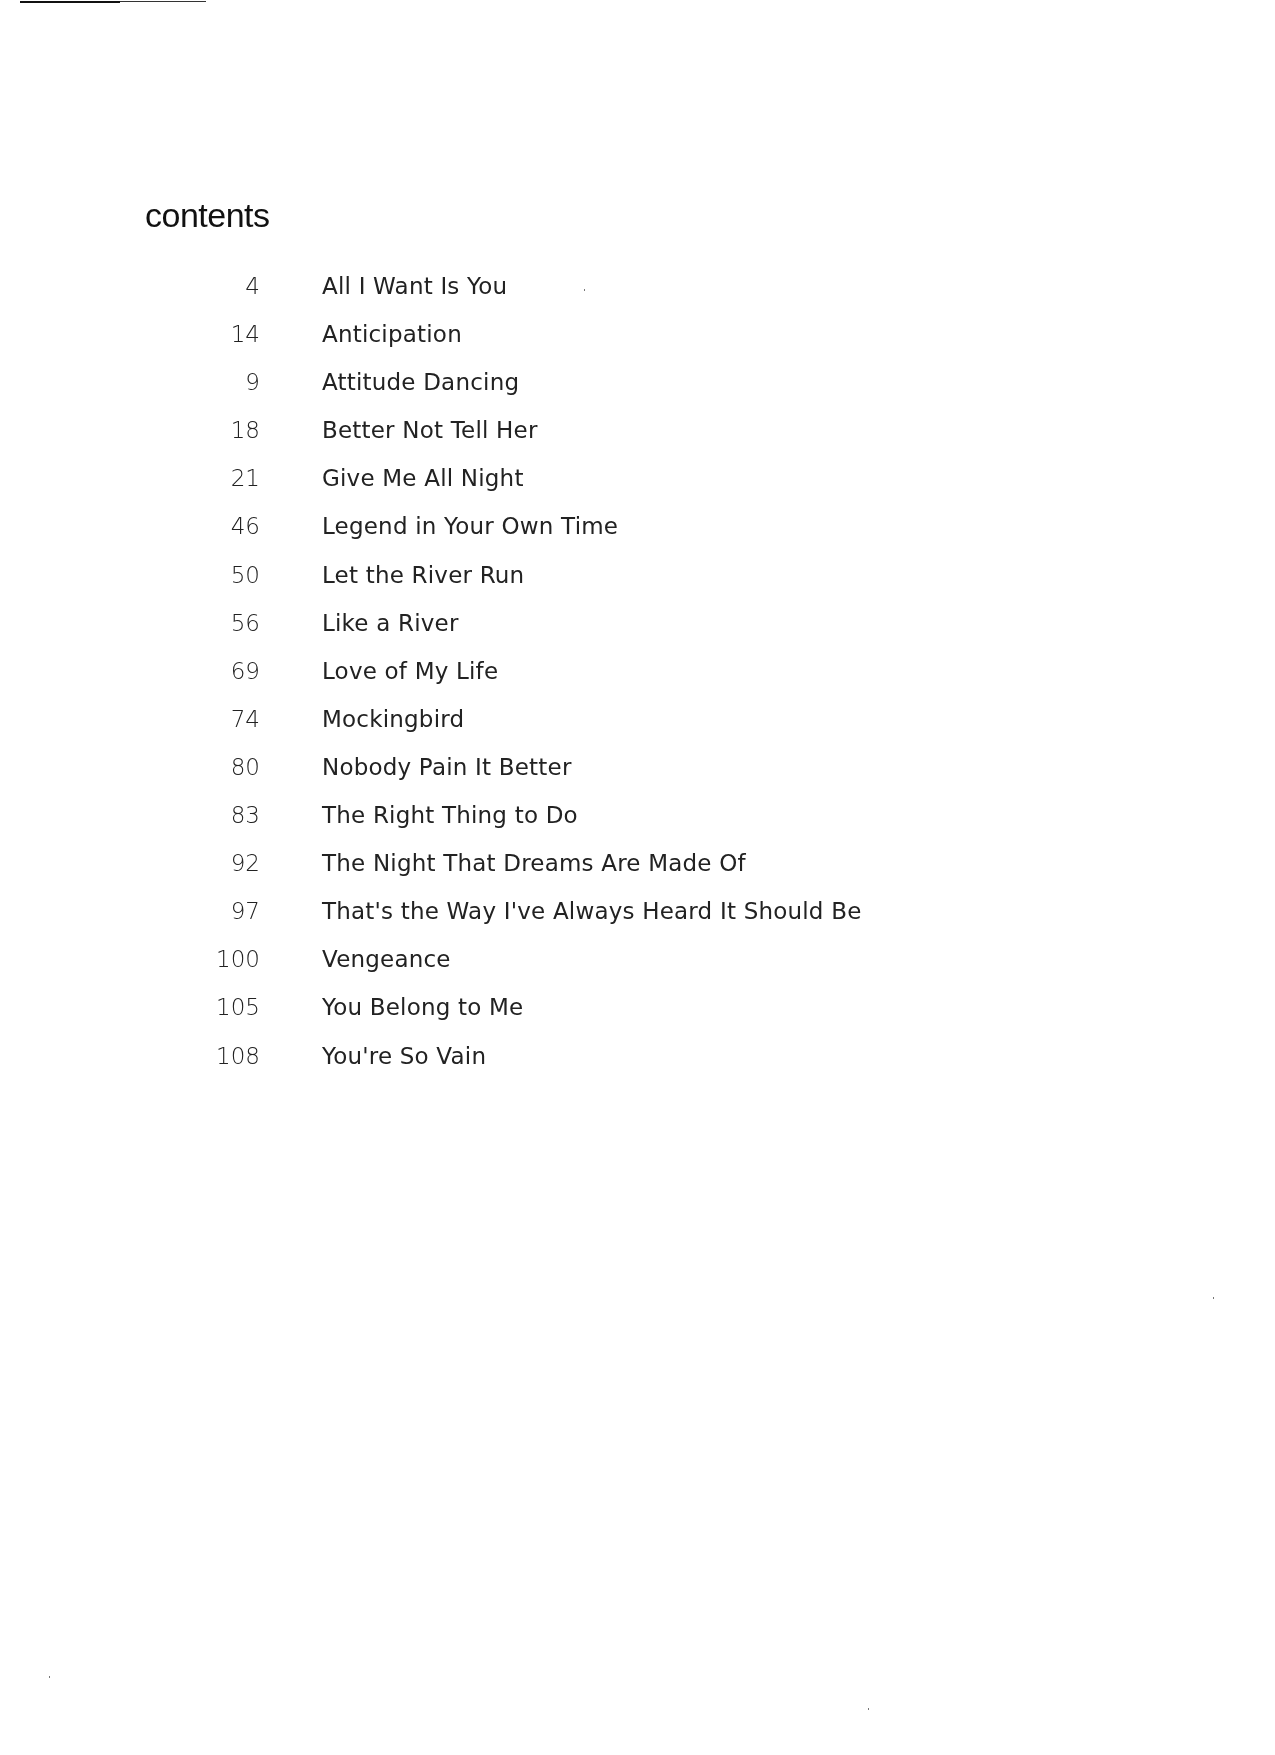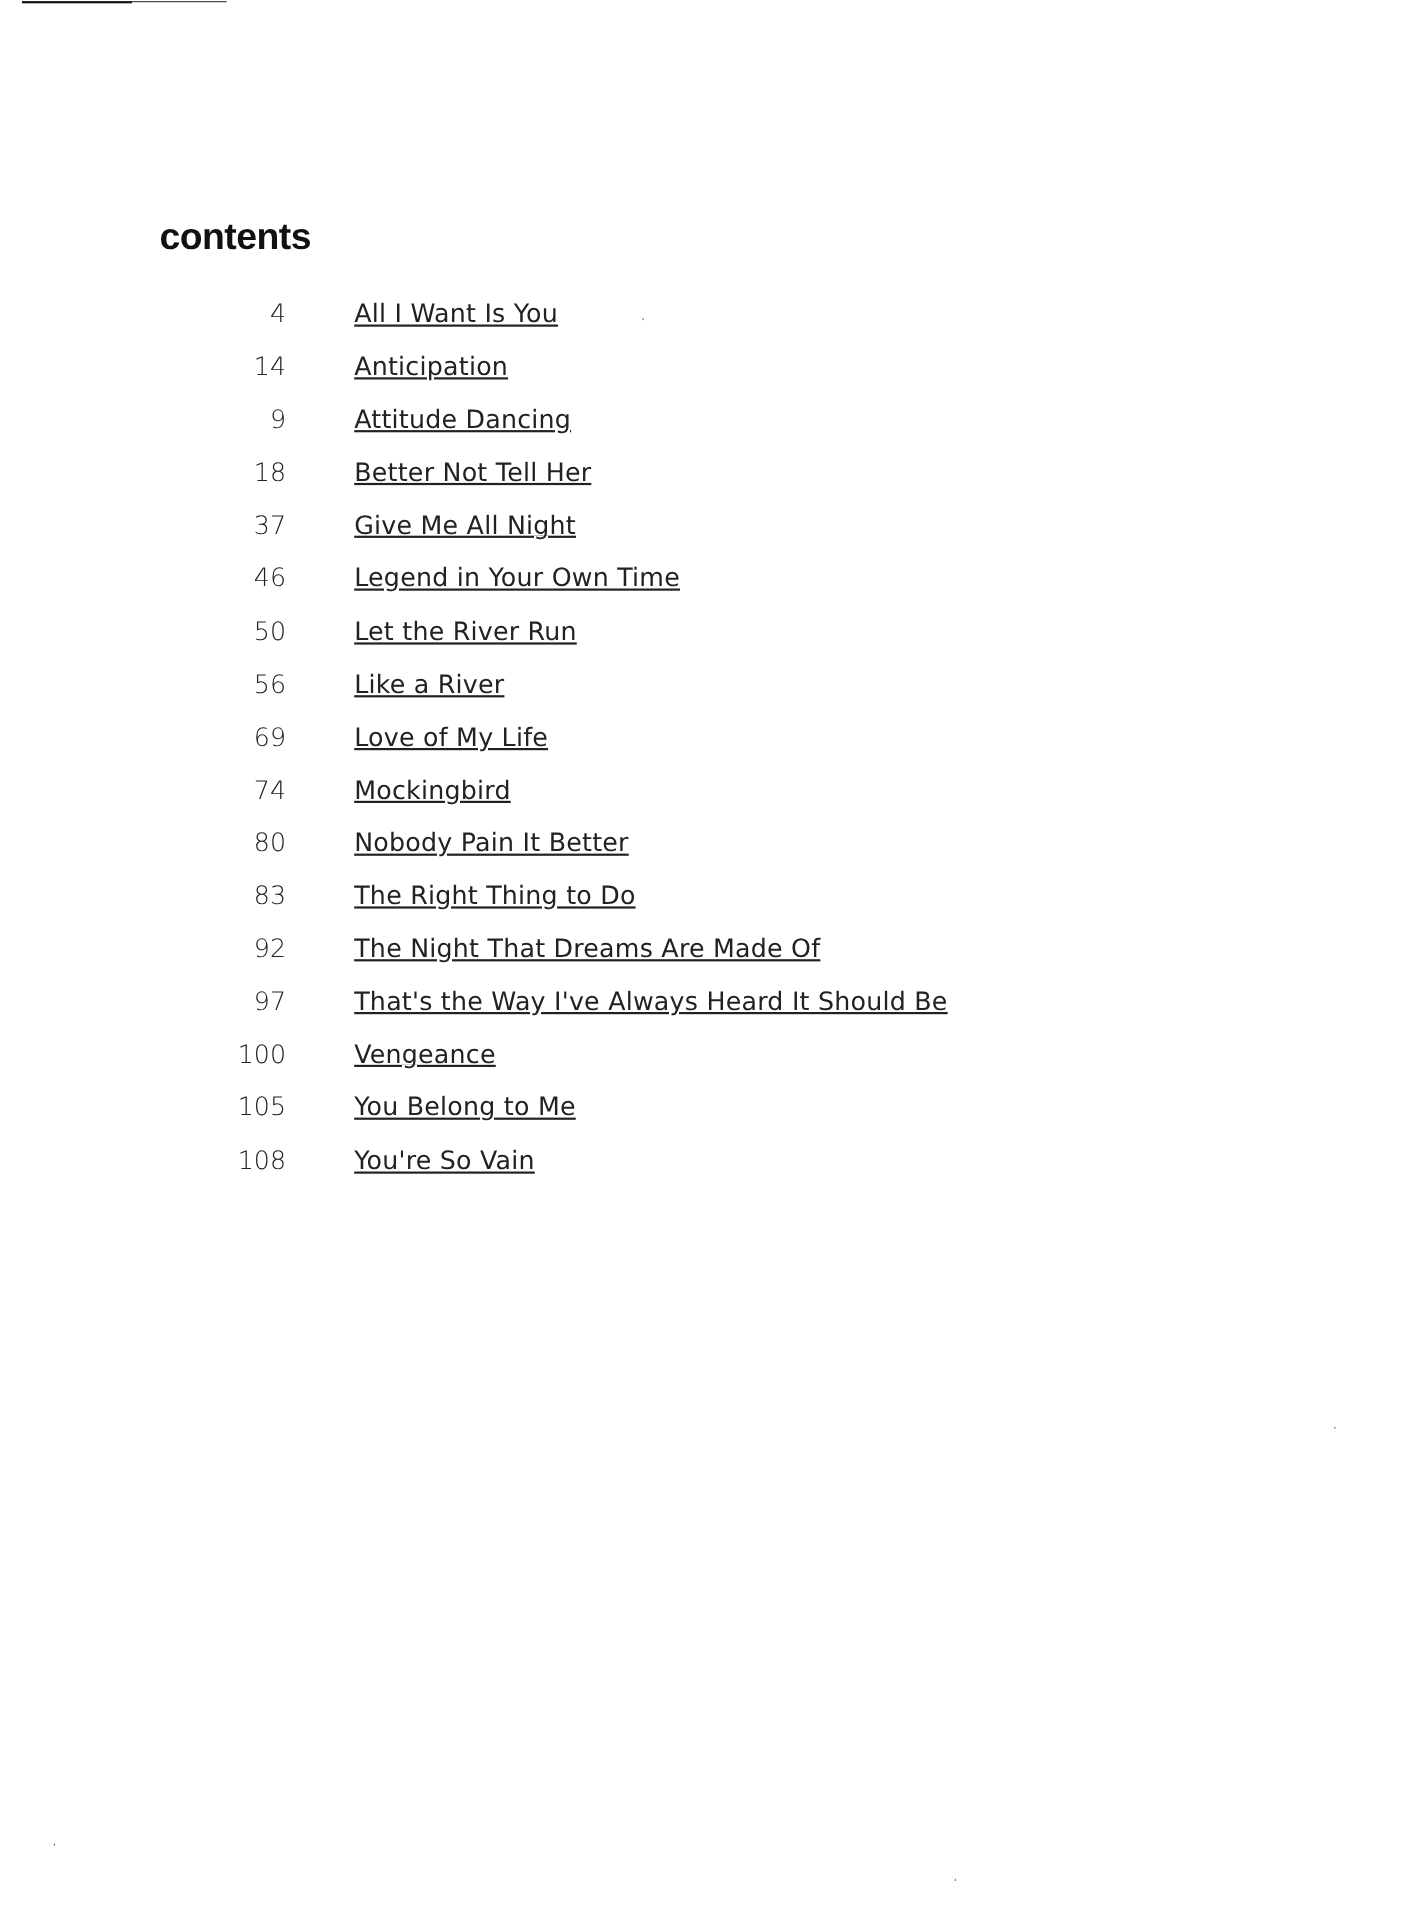--- a/index.html
+++ b/index.html
@@ -29,21 +29,21 @@
       left: 120px;
       width: 86px;
       height: 1px;
       background: #333;
     }
     .contents-heading {
       position: absolute;
       left: 145px;
       top: 196px;
       font-family: "Liberation Sans", sans-serif;
-      font-weight: bold;
+      font-weight: normal;
       font-size: 34px;
       letter-spacing: -0.5px;
       color: #111;
       margin: 0;
     }
     .toc-list {
       position: absolute;
       left: 0;
       top: 268px;
       margin: 0;
@@ -68,21 +68,20 @@
     }
     .toc-title {
       position: absolute;
       left: 322px;
       top: 0;
       font-size: 23px;
       line-height: 36px;
       color: #222;
       white-space: nowrap;
       letter-spacing: 0.2px;
-      text-decoration: underline;
     }
     .speck {
       position: absolute;
       background: #777;
       width: 1px;
       height: 2px;
     }
   </style>
 </head>
 <body>
@@ -103,21 +102,21 @@
   </li>
   <li class="toc-row">
     <span class="toc-page">9</span>
     <span class="toc-title">Attitude Dancing</span>
   </li>
   <li class="toc-row">
     <span class="toc-page">18</span>
     <span class="toc-title">Better Not Tell Her</span>
   </li>
   <li class="toc-row">
-    <span class="toc-page">37</span>
+    <span class="toc-page">21</span>
     <span class="toc-title">Give Me All Night</span>
   </li>
   <li class="toc-row">
     <span class="toc-page">46</span>
     <span class="toc-title">Legend in Your Own Time</span>
   </li>
   <li class="toc-row">
     <span class="toc-page">50</span>
     <span class="toc-title">Let the River Run</span>
   </li>

